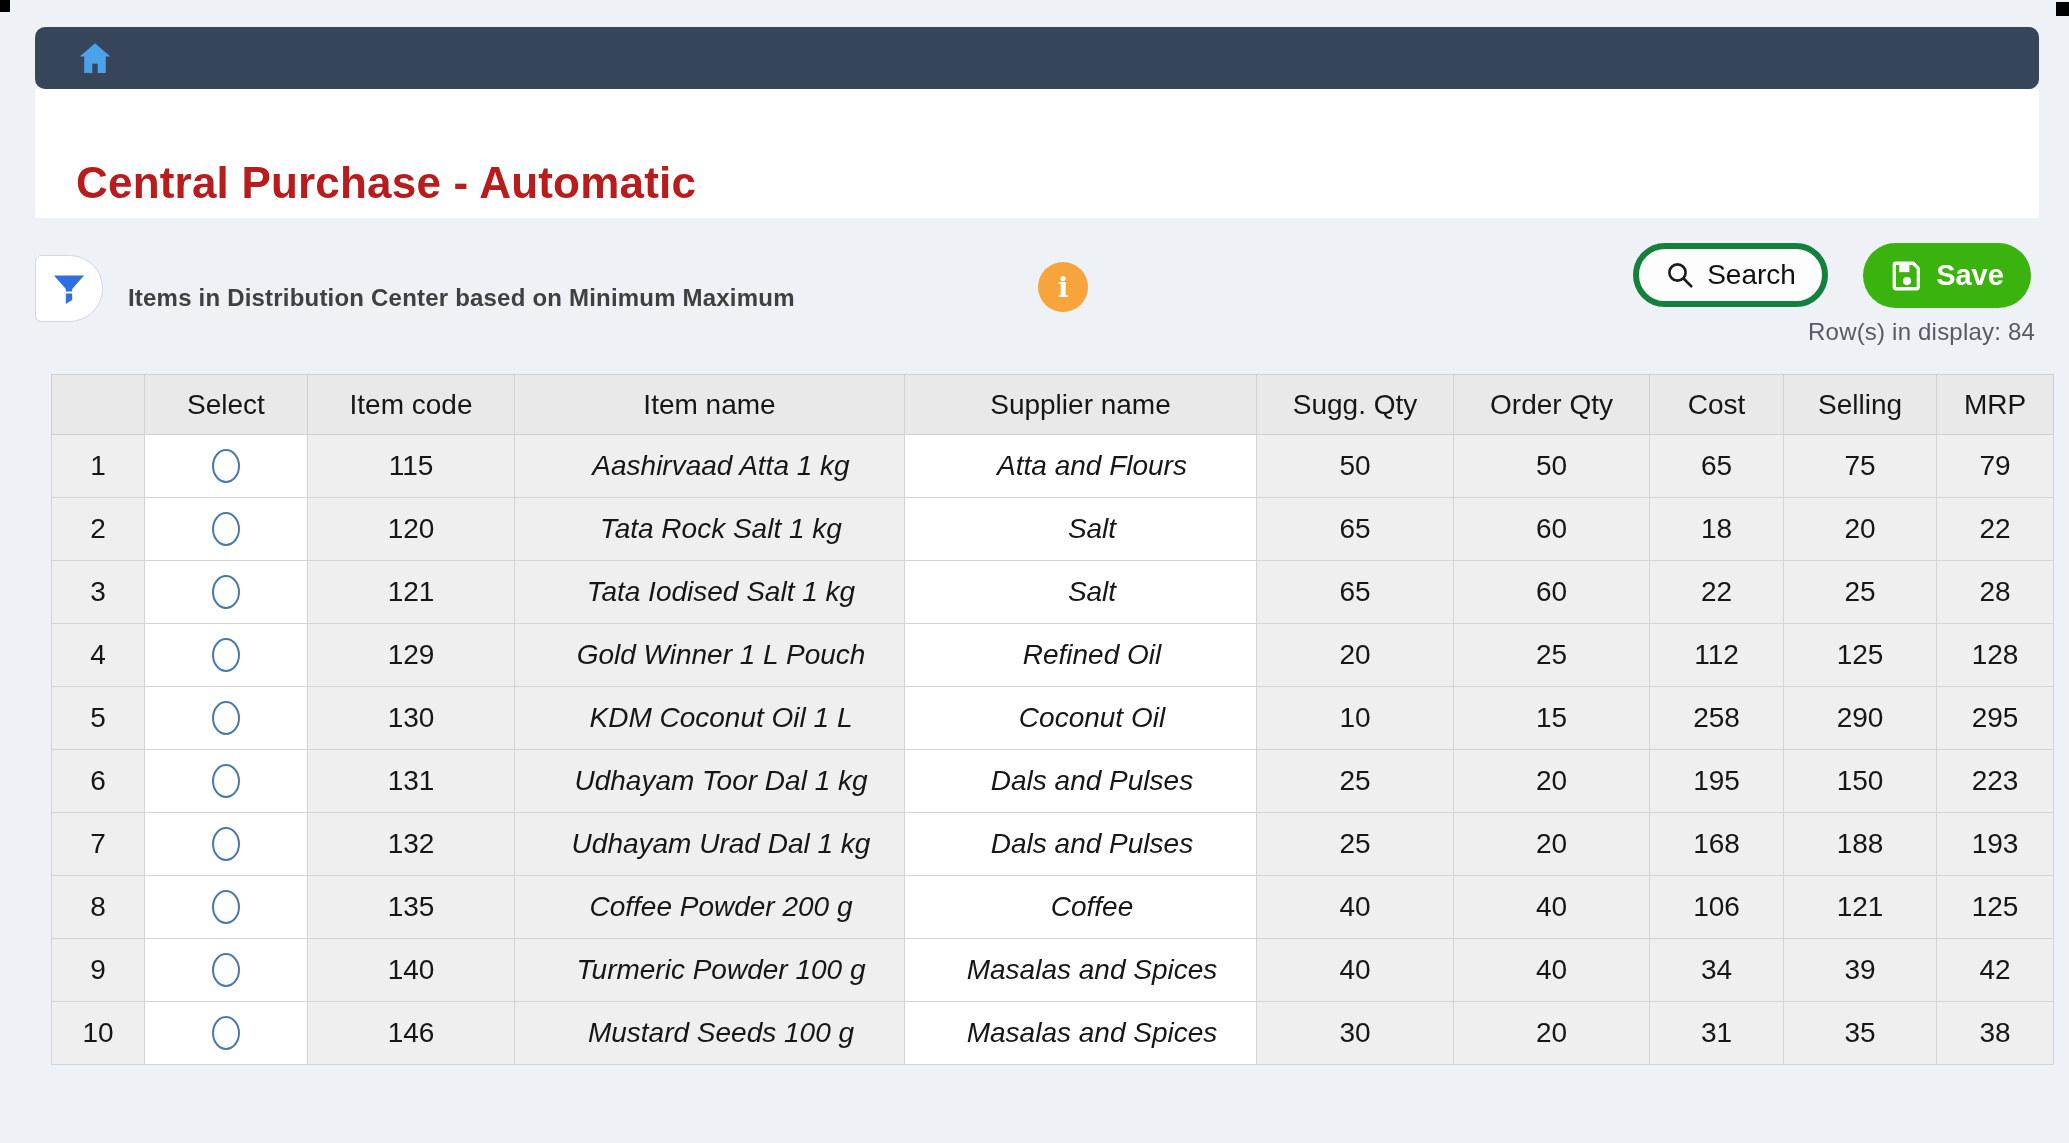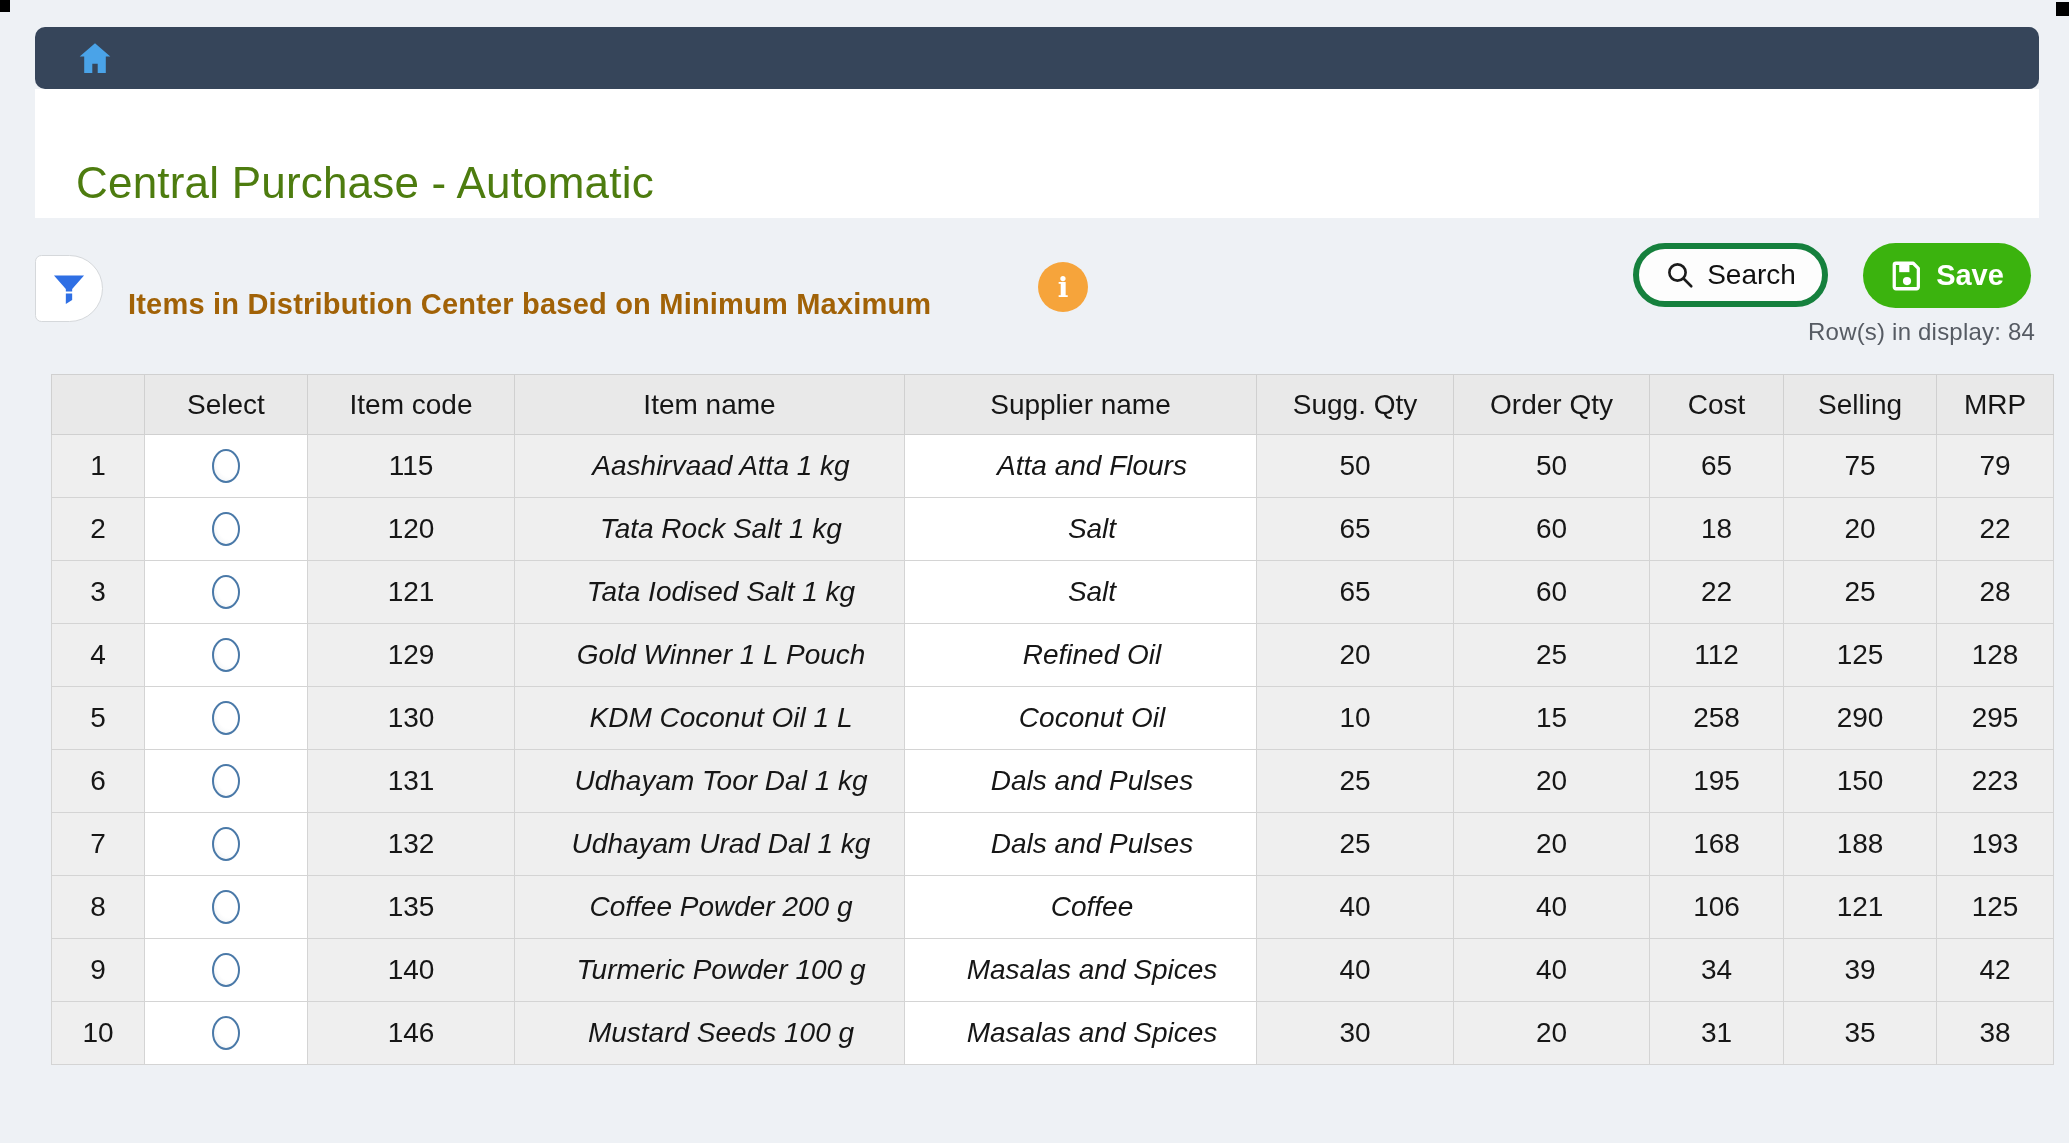--- a/index.html
+++ b/index.html
@@ -27,33 +27,33 @@
     cursor:pointer;white-space:nowrap;
   }
 
   
   .title-card{
     position:absolute;left:35px;top:89px;width:2004px;height:129px;
     background:#ffffff;
   }
   .page-title{
     position:absolute;left:41px;top:50%;transform:translateY(-50%);
-    font-size:44px;font-weight:400;color:#4d7c0f;letter-spacing:.2px;
+    font-size:44px;font-weight:700;color:#b91c1c;letter-spacing:.2px;
   }
 
   
   .filter-tab{
     position:absolute;left:35px;top:255px;width:68px;height:67px;
     background:#fff;border:1px solid #d5d8db;box-sizing:border-box;
     border-radius:10px 52px 52px 10px;
     display:flex;align-items:center;justify-content:center;cursor:pointer;
   }
   .section-heading{
     position:absolute;left:128px;top:264px;
-    font-size:29px;color:#a16207;letter-spacing:.2px;
+    font-size:24px;color:#404040;letter-spacing:.2px;
   }
   .info-badge{
     position:absolute;left:1038px;top:262px;width:50px;height:50px;
     background:#f6a43b;border-radius:50%;
     display:flex;align-items:center;justify-content:center;
     color:#fff;font-weight:700;font-size:28px;cursor:pointer;
     font-family:"DejaVu Serif","Liberation Serif",serif;
   }
   .search-btn{
     position:absolute;left:1633px;top:243px;width:195px;height:64px;

